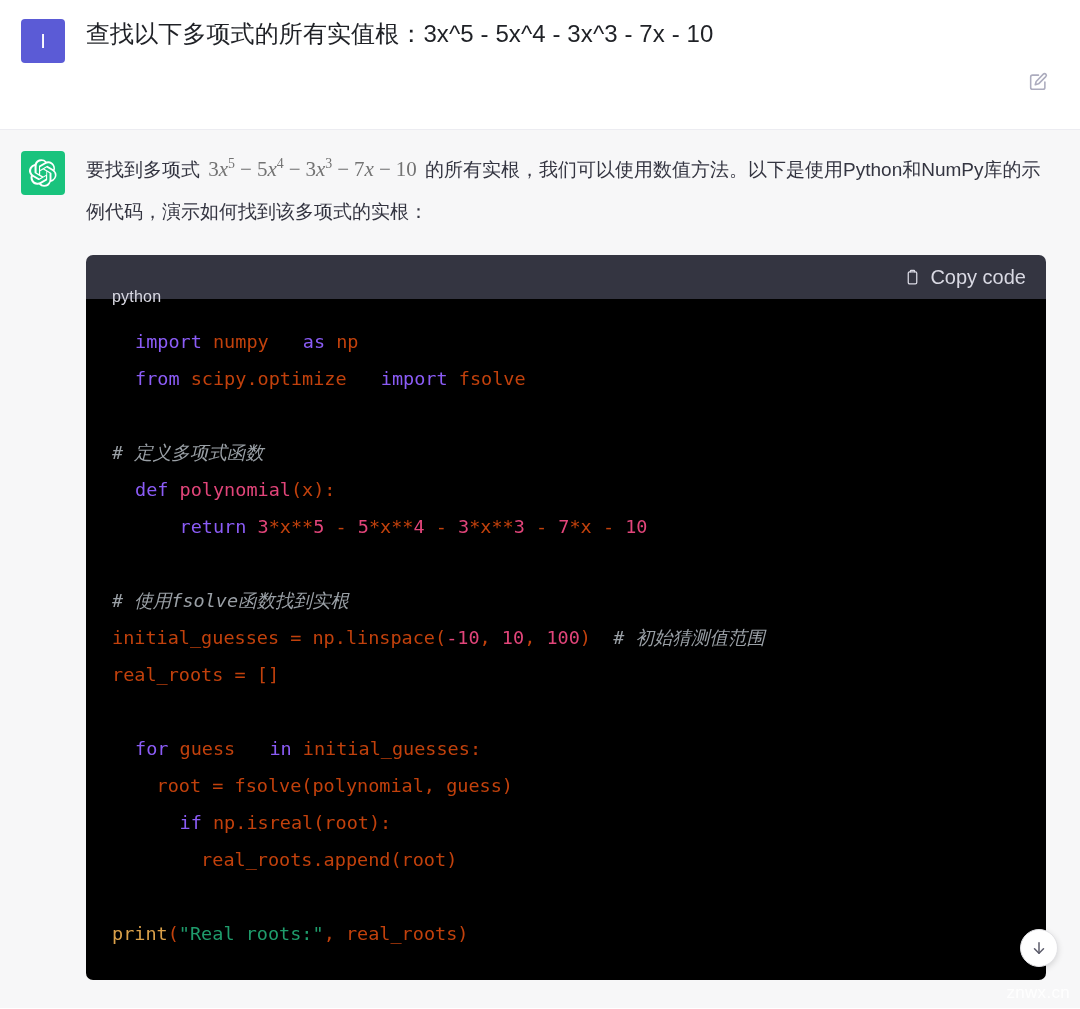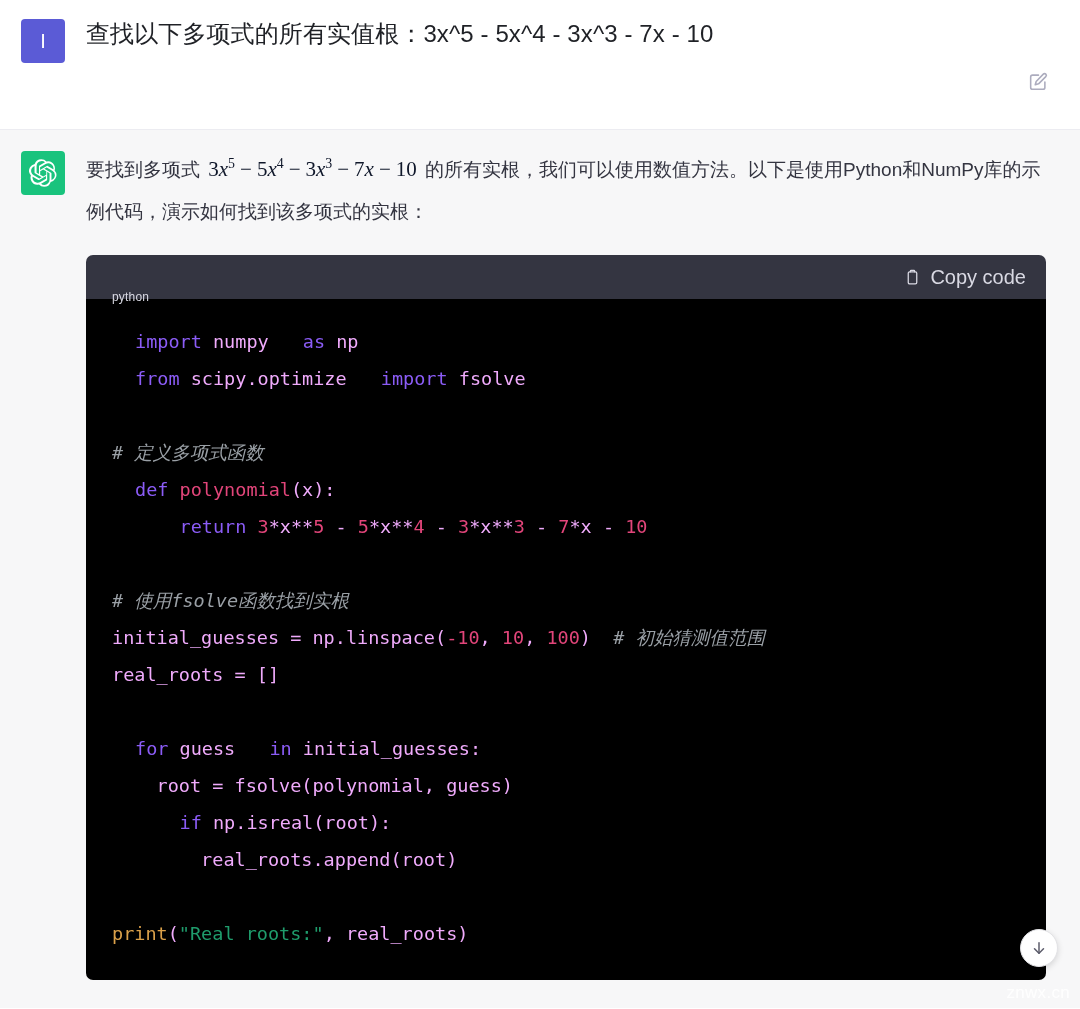--- a/index.html
+++ b/index.html
@@ -95,21 +95,21 @@
   .bot-paragraph {
     font-size: 19px;
     line-height: 42px;
     color: #343541;
     max-width: 962px;
     margin: 0 0 22px 0;
   }
   .katex {
     font-family: "Liberation Serif", "DejaVu Serif", serif;
     font-size: 21px;
-    color: #0f172a;
+    color: #737373;
     white-space: nowrap;
     padding: 0 3px;
   }
   .katex i { font-style: italic; }
   .katex sup {
     font-size: 0.66em;
     vertical-align: super;
     line-height: 0;
     font-style: normal;
   }
@@ -130,21 +130,21 @@
     background: #343541;
     height: 44px;
     display: flex;
     align-items: center;
     justify-content: space-between;
     padding: 0 20px 0 26px;
     box-sizing: border-box;
   }
   .code-lang {
     color: #d9d9e3;
-    font-size: 12px;
+    font-size: 16px;
     letter-spacing: 0.2px;
     margin-top: 40px;
   }
   .copy-btn {
     display: flex;
     align-items: center;
     gap: 9px;
     color: #d9d9e3;
     font-size: 20px;
     cursor: pointer;
@@ -165,21 +165,21 @@
     color: #ffffff;
     white-space: pre;
     tab-size: 4;
   }
   .tok-kw  { color: #8b5cf6; margin-left: 23px; }
   .tok-fn  { color: #e2457a; text-align: right; }
   .tok-num { color: #e2457a; }
   .tok-com { color: #9aa0a6; font-style: italic; }
   .tok-str { color: #1f9c6c; }
   .tok-bi  { color: #dba14a; margin-top: 24px; }
-  .tok-pl  { color: #f0abfc; }
+  .tok-pl  { color: #c2410c; }
 
   
   .scroll-btn {
     position: absolute;
     right: 22px;
     bottom: 42px;
     width: 36px;
     height: 36px;
     border-radius: 50%;
     background: #ffffff;

